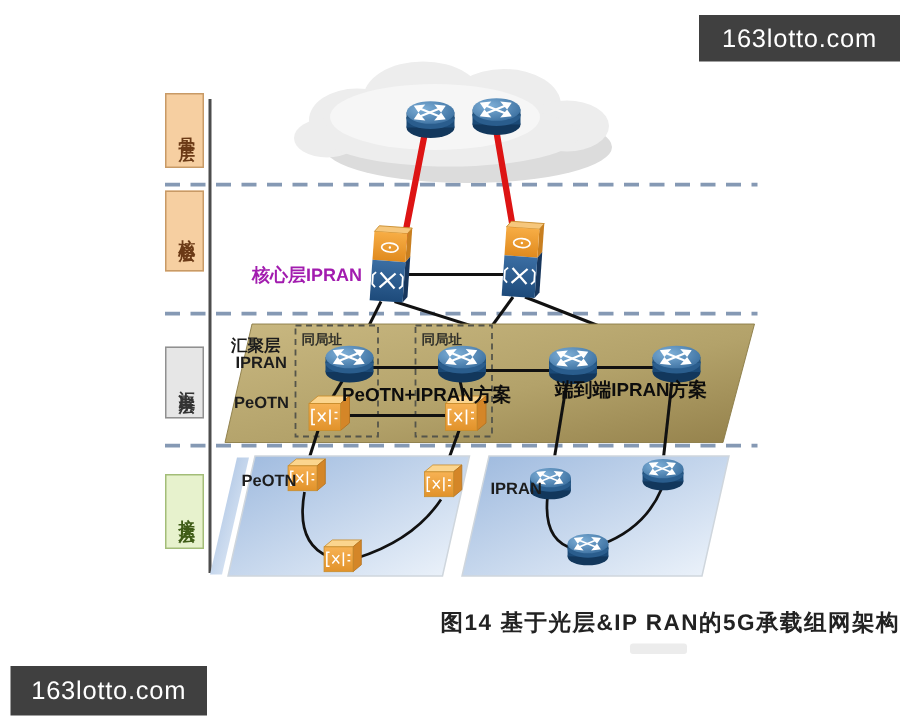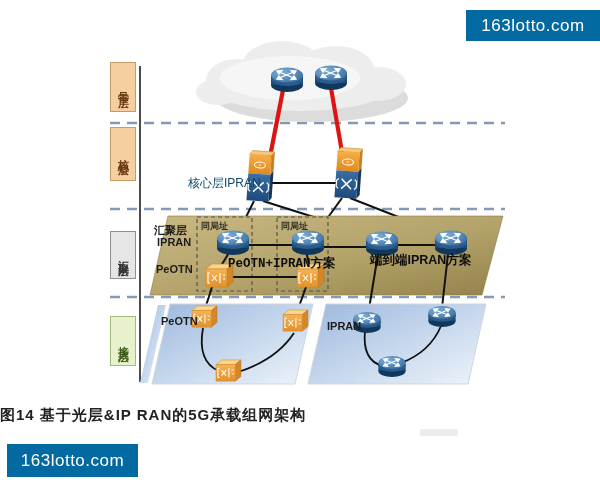--- a/index.html
+++ b/index.html
@@ -2,38 +2,38 @@
 <html><head>
 <meta charset="utf-8">
 <style>
   html,body{margin:0;padding:0;}
   body{
     width:600px;height:480px;position:relative;background:#ffffff;
     font-family:"Liberation Sans","DejaVu Sans",sans-serif;overflow:hidden;
   }
   .abs{position:absolute;}
   .wm{
-    background:#0369a1;color:#fff;display:flex;align-items:center;justify-content:center;
+    background:#404040;color:#fff;display:flex;align-items:center;justify-content:center;
     font-size:17px;letter-spacing:.5px;
   }
   .layer-box{
     writing-mode:vertical-rl;text-orientation:upright;
     display:flex;align-items:center;justify-content:center;
     font-size:11px;font-weight:bold;letter-spacing:3px;
     border:1px solid;box-sizing:border-box;
   }
   .lb-warm{background:#f6cfa1;border-color:#c89a66;color:#6b3a16;}
   .lb-gray{background:#e6e6e6;border-color:#909090;color:#333;}
   .lb-green{background:#e7f2cd;border-color:#a3bd78;color:#3f5c17;}
   .band-label{font-size:11px;font-weight:bold;color:#1c1c1c;white-space:nowrap;}
   .solution-label{font-size:12.5px;font-weight:bold;color:#0d0d0d;white-space:nowrap;}
   .colocated{font-size:9px;font-weight:bold;color:#30302a;white-space:nowrap;font-family:Liberation Serif, serif;}
-  .core-label{font-size:12px;font-weight:normal;color:#0c4a6e;white-space:nowrap;margin-left:20px;}
+  .core-label{font-size:12px;font-weight:bold;color:#a21caf;white-space:nowrap;}
   .caption{
-    left:0;top:406px;width:600px;text-align:left;
+    left:0;top:406px;width:600px;text-align:right;
     font-size:15px;font-weight:bold;color:#222;letter-spacing:1px;
   }
   .smudge{background:#ececec;border-radius:2px;}
 </style>
 </head>
 <body>
 
 <svg class="abs" style="left:0;top:0" width="600" height="480" viewBox="0 0 600 480">
   <defs>
     <linearGradient id="tanGrad" x1="0" y1="0" x2="1" y2="1">
@@ -199,21 +199,21 @@
 
 <div class="abs core-label" style="left:168px;top:175px;">核心层IPRAN</div>
 
 <div class="abs band-label" style="left:154px;top:223px;">汇聚层</div>
 <div class="abs band-label" style="left:157px;top:236px;">IPRAN</div>
 <div class="abs band-label" style="left:156px;top:263px;">PeOTN</div>
 
 <div class="abs colocated" style="left:201px;top:220px;">同局址</div>
 <div class="abs colocated" style="left:281px;top:220px;">同局址</div>
 
-<div class="abs solution-label" style="left:228px;top:255px;font-family:Liberation Mono, monospace;">PeOTN+IPRAN方案</div>
+<div class="abs solution-label" style="left:228px;top:255px;">PeOTN+IPRAN方案</div>
 <div class="abs solution-label" style="left:370px;top:252px;">端到端IPRAN方案</div>
 
 <div class="abs band-label" style="left:161px;top:315px;">PeOTN</div>
 <div class="abs band-label" style="left:327px;top:320px;">IPRAN</div>
 
 <div class="abs caption">图14  基于光层&amp;IP RAN的5G承载组网架构</div>
 
 <div class="abs smudge" style="left:420px;top:429px;width:38px;height:7px;"></div>
 
 <div class="abs wm" style="left:466px;top:10px;width:134px;height:31px;">163lotto.com</div>

